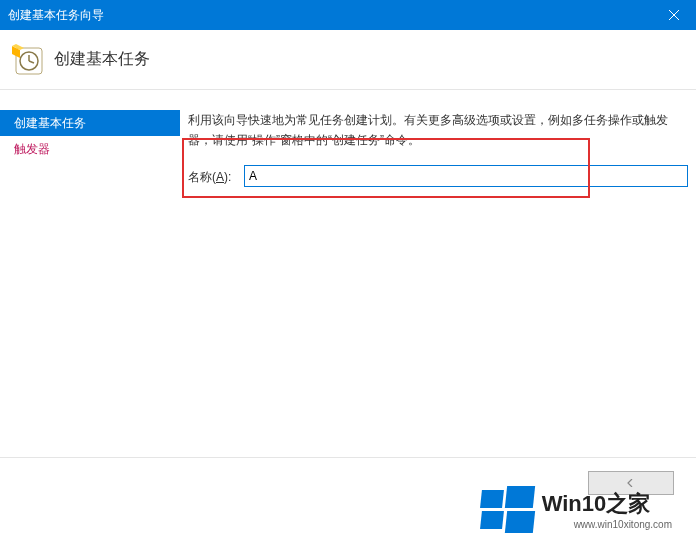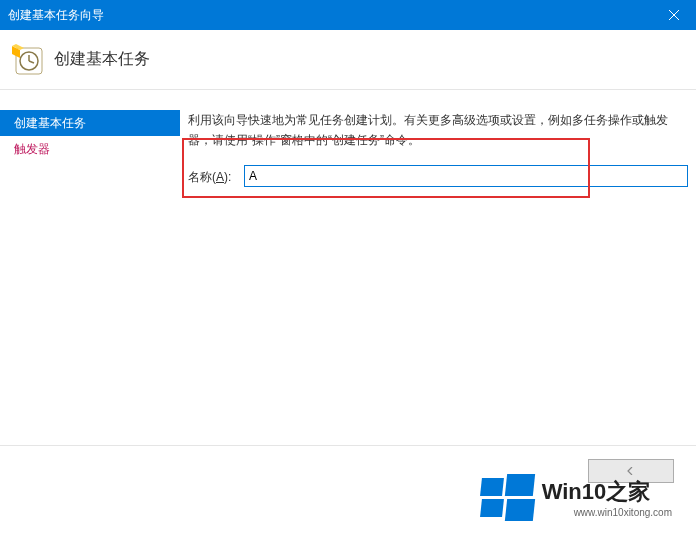--- a/index.html
+++ b/index.html
@@ -23,21 +23,21 @@
     .intro { line-height: 1.7; margin-bottom: 14px; }
     
     .form-row { display: flex; align-items: center; margin-bottom: 10px; }
     .form-label { width: 56px; padding-top: 3px; }
     .form-label u { text-decoration: underline; }
     .text-input { flex: 1; height: 22px; border: 1px solid #0078d7; padding: 0 4px; font-size: 12px; outline: none; }
     .textarea-input { flex: 1; height: 170px; border: 1px solid #0078d7; padding: 3px 4px; font-size: 12px; outline: none; resize: none; font-family: inherit; }
     
     .red-box { position: absolute; border: 2px solid #e03030; left: 2px; top: 48px; width: 408px; height: 60px; pointer-events: none; }
     
-    .footer { position: absolute; bottom: 16px; left: 0; right: 0; height: 88px; border-top: 1px solid #e5e5e5; }
+    .footer { position: absolute; bottom: 4px; left: 0; right: 0; height: 88px; border-top: 1px solid #e5e5e5; }
     .nav-btns { position: absolute; right: 22px; bottom: 50px; display: flex; gap: 6px; }
     .btn { width: 86px; height: 24px; border: 1px solid #adadad; background: #e1e1e1; font-size: 12px; cursor: pointer; }
     .btn.back { background: #e9e9e9; color: #888; display: flex; align-items: center; justify-content: center; gap: 4px; }
     
     .watermark { position: absolute; right: 24px; bottom: 12px; display: flex; align-items: center; gap: 8px; }
     .win-logo { display: grid; grid-template-columns: 22px 28px; grid-template-rows: 22px 22px; gap: 3px; }
     .win-logo span { background: #0078d7; transform: skewX(-6deg); }
     .win-logo span:nth-child(1) { height: 18px; align-self: end; }
     .win-logo span:nth-child(3) { height: 18px; }
     .wm-text { display: flex; flex-direction: column; }

